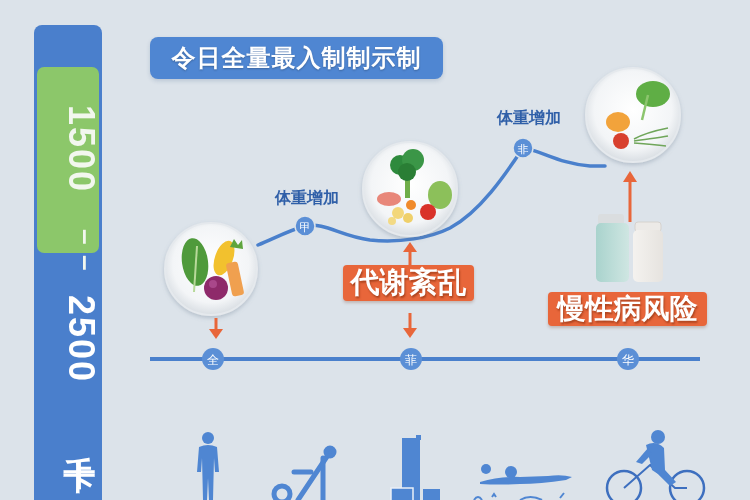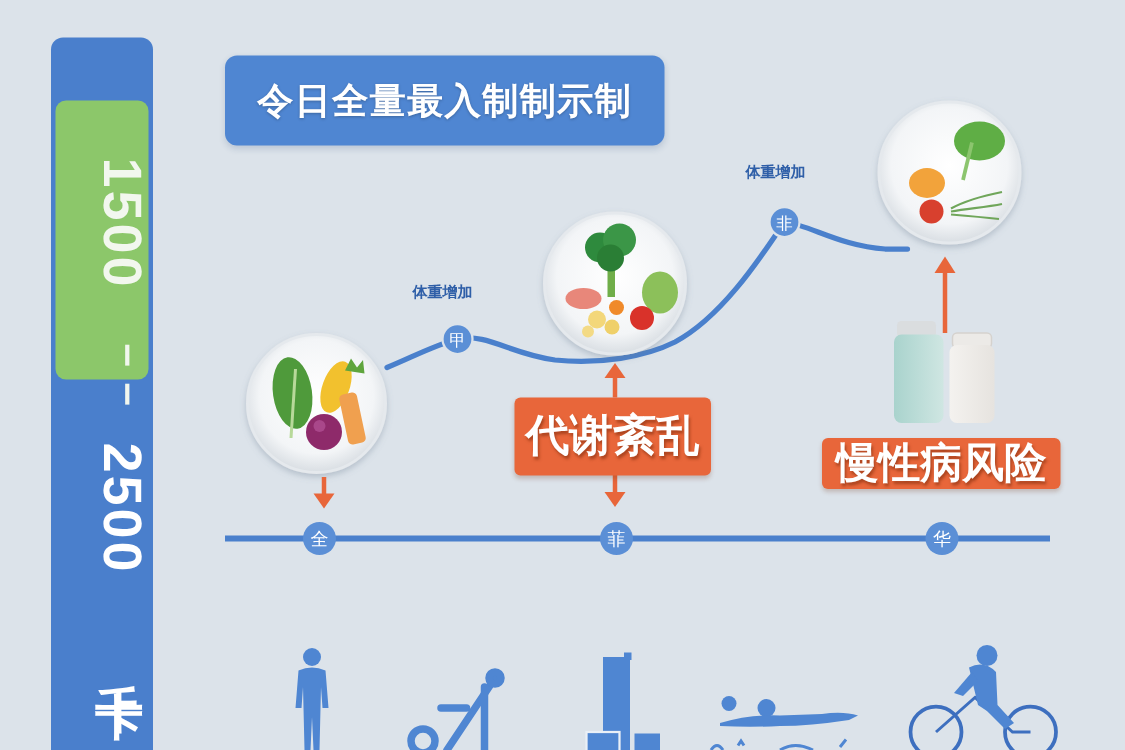--- a/index.html
+++ b/index.html
@@ -26,41 +26,41 @@
     font-family: "Liberation Sans", sans-serif;
     left: 0; width: 68px; display: flex; justify-content: center;
   }
   #range-low { top: 80px; font-size: 36px; letter-spacing: 2px; }
   #dash-1 { top: 204px; font-size: 28px; }
   #dash-2 { top: 230px; font-size: 28px; }
   #range-high { top: 270px; font-size: 36px; letter-spacing: 2px; color: #fff; }
   #unit { top: 405px; font-size: 32px; color: #fff; font-family: "DejaVu Sans", sans-serif; letter-spacing: 6px; }
 
   #title-box {
-    left: 150px; top: 37px; width: 293px; height: 60px;
+    left: 150px; top: 37px; width: 293px; height: 42px;
     background: #4F86D2; border-radius: 8px;
     box-shadow: 0 2px 4px rgba(40,70,120,0.18);
     color: #fff; font-weight: bold; font-size: 24px; letter-spacing: 1px;
     display: flex; align-items: center; justify-content: center;
     text-shadow: 0 1px 2px rgba(0,0,0,0.25);
   }
   .curve-label {
-    color: #2F5FA8; font-weight: bold; font-size: 10px; white-space: nowrap;
+    color: #2F5FA8; font-weight: bold; font-size: 16px; white-space: nowrap;
   }
   #label-1 { left: 275px; top: 188px; }
   #label-2 { left: 497px; top: 108px; }
 
   .callout {
     background: #E8663A; border-radius: 4px; color: #fff; font-weight: bold;
     display: flex; align-items: center; justify-content: center;
     text-shadow: 1px 2px 2px rgba(120,40,10,0.55);
     box-shadow: 0 2px 3px rgba(120,60,30,0.25);
     white-space: nowrap;
   }
-  #callout-1 { left: 343px; top: 265px; width: 131px; height: 52px; font-size: 29px; }
+  #callout-1 { left: 343px; top: 265px; width: 131px; height: 36px; font-size: 29px; }
   #callout-2 { left: 548px; top: 292px; width: 159px; height: 34px; font-size: 28px; }
 
   svg#scene { position: absolute; left: 0; top: 0; }
 </style>
 </head>
 <body>
 
 <svg id="scene" width="750" height="500" viewBox="0 0 750 500">
   <defs>
     <radialGradient id="plateGrad" cx="50%" cy="45%" r="55%">

